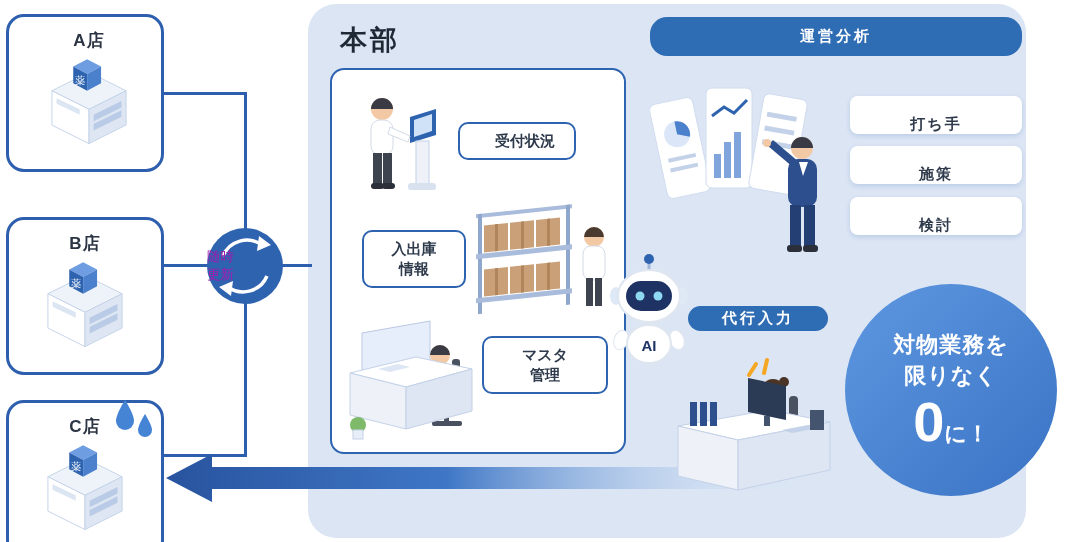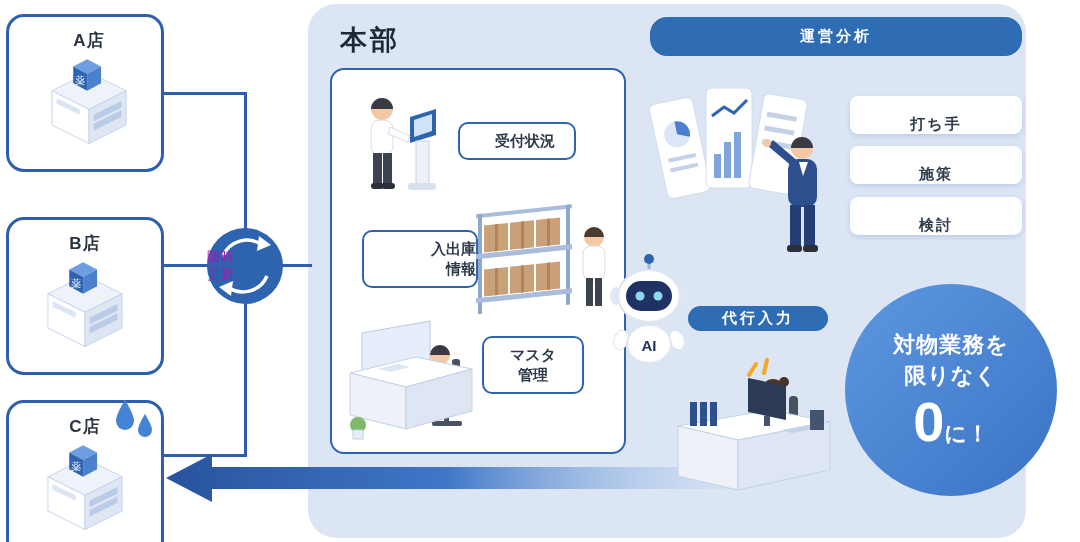--- a/index.html
+++ b/index.html
@@ -138,21 +138,21 @@
     <rect x="21" y="66" width="9" height="32" fill="#3e4350"></rect>
     <rect x="31" y="66" width="9" height="32" fill="#3e4350"></rect>
     <rect x="19" y="96" width="13" height="6" rx="3" fill="#2b2f3a"></rect>
     <rect x="30" y="96" width="13" height="6" rx="3" fill="#2b2f3a"></rect>
   </svg>
 
   <div class="tag-pill" style="left:458px; top:122px; width:118px; height:38px;padding-left:16px;">
     <span>受付状況</span>
   </div>
 
-  <div class="tag-pill" style="left:362px; top:230px; width:116px; height:58px;align-items:flex-end;">
+  <div class="tag-pill" style="left:362px; top:230px; width:104px; height:58px;">
     <span>入出庫</span>
     <span>情報</span>
   </div>
 
   <svg class="illo" style="left:470px; top:198px; width:150px; height:122px;" viewBox="0 0 150 120">
     <g transform="skewY(-6)">
       <rect x="6" y="16" width="96" height="4" fill="#a9bcdc"></rect>
       <rect x="8" y="16" width="4" height="100" fill="#8fa7cc"></rect>
       <rect x="96" y="16" width="4" height="100" fill="#8fa7cc"></rect>
       <rect x="6" y="56" width="96" height="5" fill="#a9bcdc"></rect>
@@ -191,21 +191,21 @@
     <rect x="100" y="92" width="5" height="20" fill="#4a5160"></rect>
     <rect x="88" y="110" width="30" height="5" rx="2" fill="#4a5160"></rect>
     <polygon points="6,62 72,46 128,58 62,76" fill="#ffffff" stroke="#c3d2e8"></polygon>
     <polygon points="6,62 62,76 62,118 6,104" fill="#eef2f8" stroke="#c3d2e8"></polygon>
     <polygon points="62,76 128,58 128,100 62,118" fill="#dde6f2" stroke="#c3d2e8"></polygon>
     <polygon points="34,58 54,53 66,56 46,61" fill="#dce6f4"></polygon>
     <circle cx="14" cy="114" r="8" fill="#7fba6a"></circle>
     <rect x="9" y="119" width="10" height="9" fill="#e8eef7" stroke="#c3d2e8"></rect>
   </svg>
 
-  <div class="tag-pill" style="left:482px; top:336px; width:102px; height:58px;">
+  <div class="tag-pill" style="left:482px; top:336px; width:126px; height:58px;">
     <span>マスタ</span>
     <span>管理</span>
   </div>
 
   <div class="header-pill" style="left:650px; top:17px; width:372px; height:39px;">
     <span>運営分析</span>
   </div>
 
   <svg class="illo" style="left:650px; top:70px; width:192px; height:198px;" viewBox="0 0 192 198">
     <g transform="rotate(-12 30 78)">

